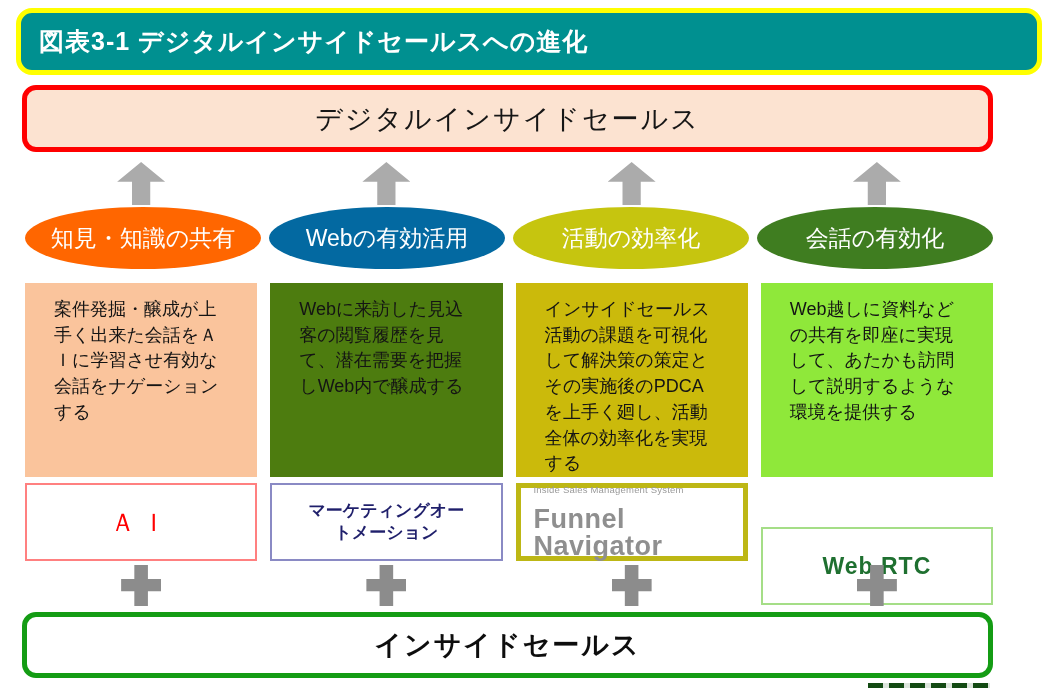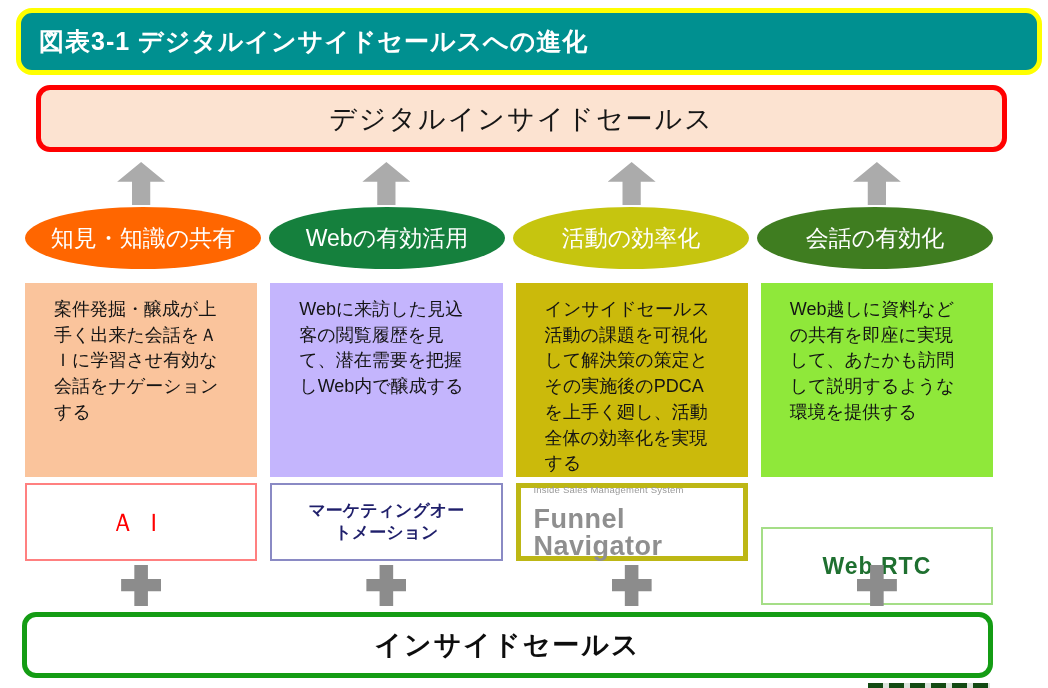--- a/index.html
+++ b/index.html
@@ -12,21 +12,21 @@
   
   .header{
     position:absolute;left:16px;top:8px;width:1026px;height:67px;
     background:#009090;border:5px solid #FFFF00;border-radius:16px;
     display:flex;align-items:center;padding-left:18px;
   }
   .header .title{color:#fff;font-size:25px;font-weight:bold;letter-spacing:1px;}
 
   
   .top-box{
-    position:absolute;left:36px;top:85px;width:971px;height:67px;
+    position:absolute;left:22px;top:85px;width:971px;height:67px;
     background:#FCE3D1;border:5px solid #FF0000;border-radius:14px;
     display:flex;align-items:center;justify-content:center;
   }
   .top-box .label{font-size:27px;color:#161616;letter-spacing:2px;}
 
   
   .cols{position:absolute;left:25px;width:968px;display:grid;
         grid-template-columns:repeat(4,1fr);gap:13px;}
   .row-arrows{top:162px;height:43px;}
   .row-ellipses{top:207px;height:62px;gap:8px;}
@@ -39,29 +39,29 @@
   .up-arrow{width:48px;height:43px;background:#ABABAB;
     clip-path:polygon(50% 0,100% 46%,69% 46%,69% 100%,31% 100%,31% 46%,0 46%);}
   .plus{width:40px;height:41px;background:#8C8C8C;
     clip-path:polygon(33% 0,67% 0,67% 34%,100% 34%,100% 64%,67% 64%,67% 100%,33% 100%,33% 64%,0 64%,0 34%,33% 34%);}
 
   
   .ellipse{width:100%;height:62px;border-radius:50%;
     display:flex;align-items:center;justify-content:center;
     color:#fff;font-size:23px;white-space:nowrap;}
   .e1{background:#FF6600;}
-  .e2{background:#15803d;}
+  .e2{background:#0369a1;}
   .e3{background:#C6C50F;}
   .e4{background:#3F7D20;}
 
   
   .desc{width:100%;height:194px;padding:14px 29px;
     font-size:18px;line-height:1.43;color:#141414;text-align:left;}
   .d1{background:#FAC49C;}
-  .d2{background:#c4b5fd;}
+  .d2{background:#4d7c0f;}
   .d3{background:#CBBA0B;}
   .d4{background:#8FE83A;}
 
   
   .product{width:100%;height:78px;background:#fff;
     display:flex;align-items:center;justify-content:center;flex-direction:column;}
   .p-ai{border:2px solid #FF8080;}
   .p-ai .p-label{color:#FF0000;font-size:25px;letter-spacing:6px;}
   .p-ma{border:2px solid #8A8AC4;}
   .p-ma .p-label{color:#1F1F6B;font-size:17px;font-weight:bold;text-align:center;

